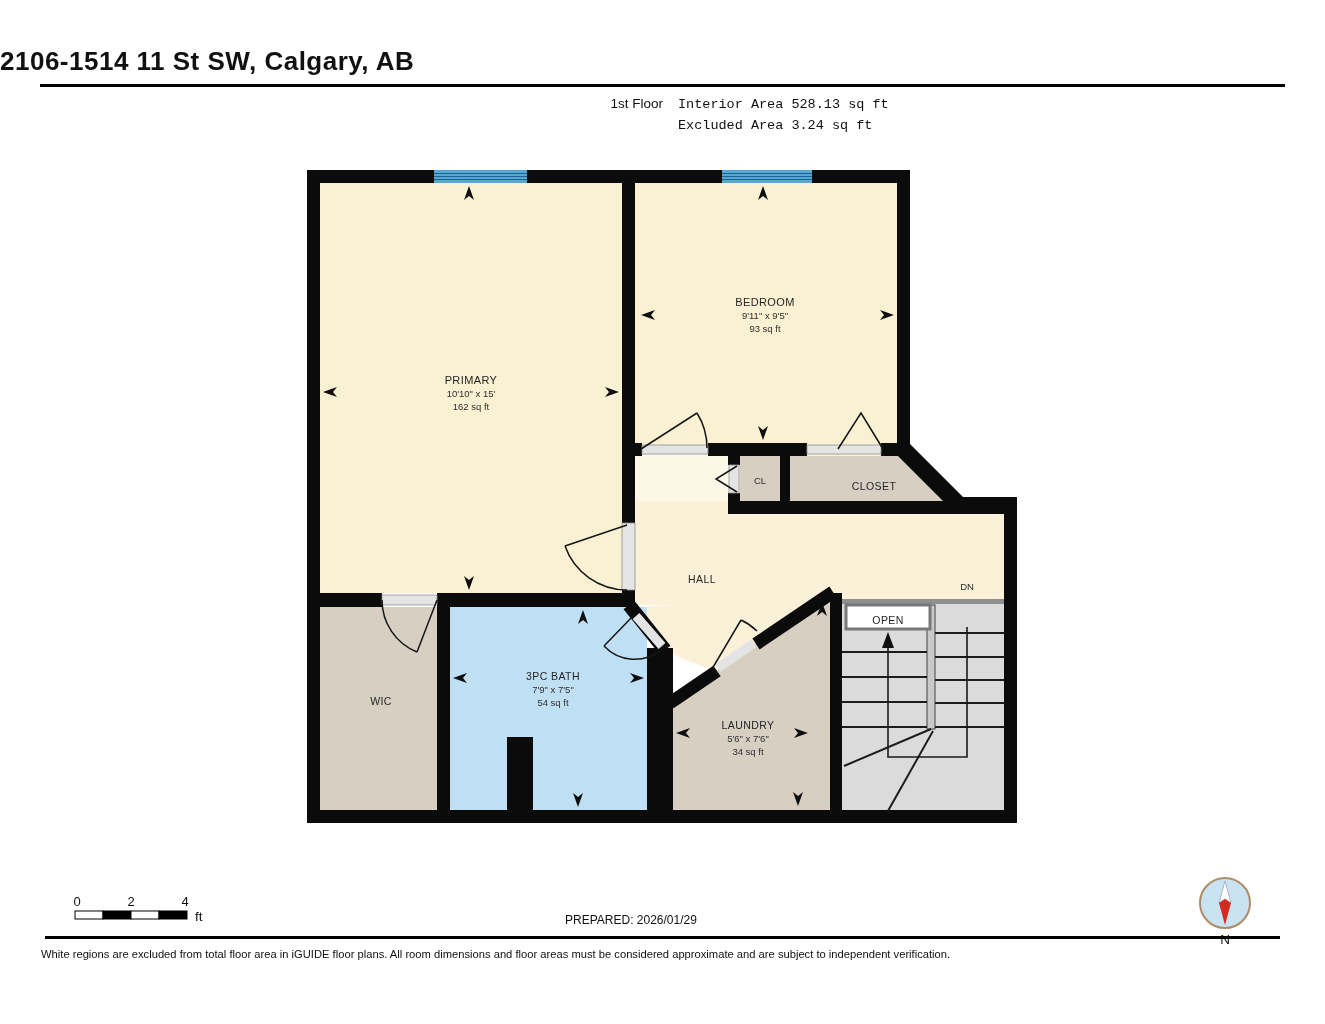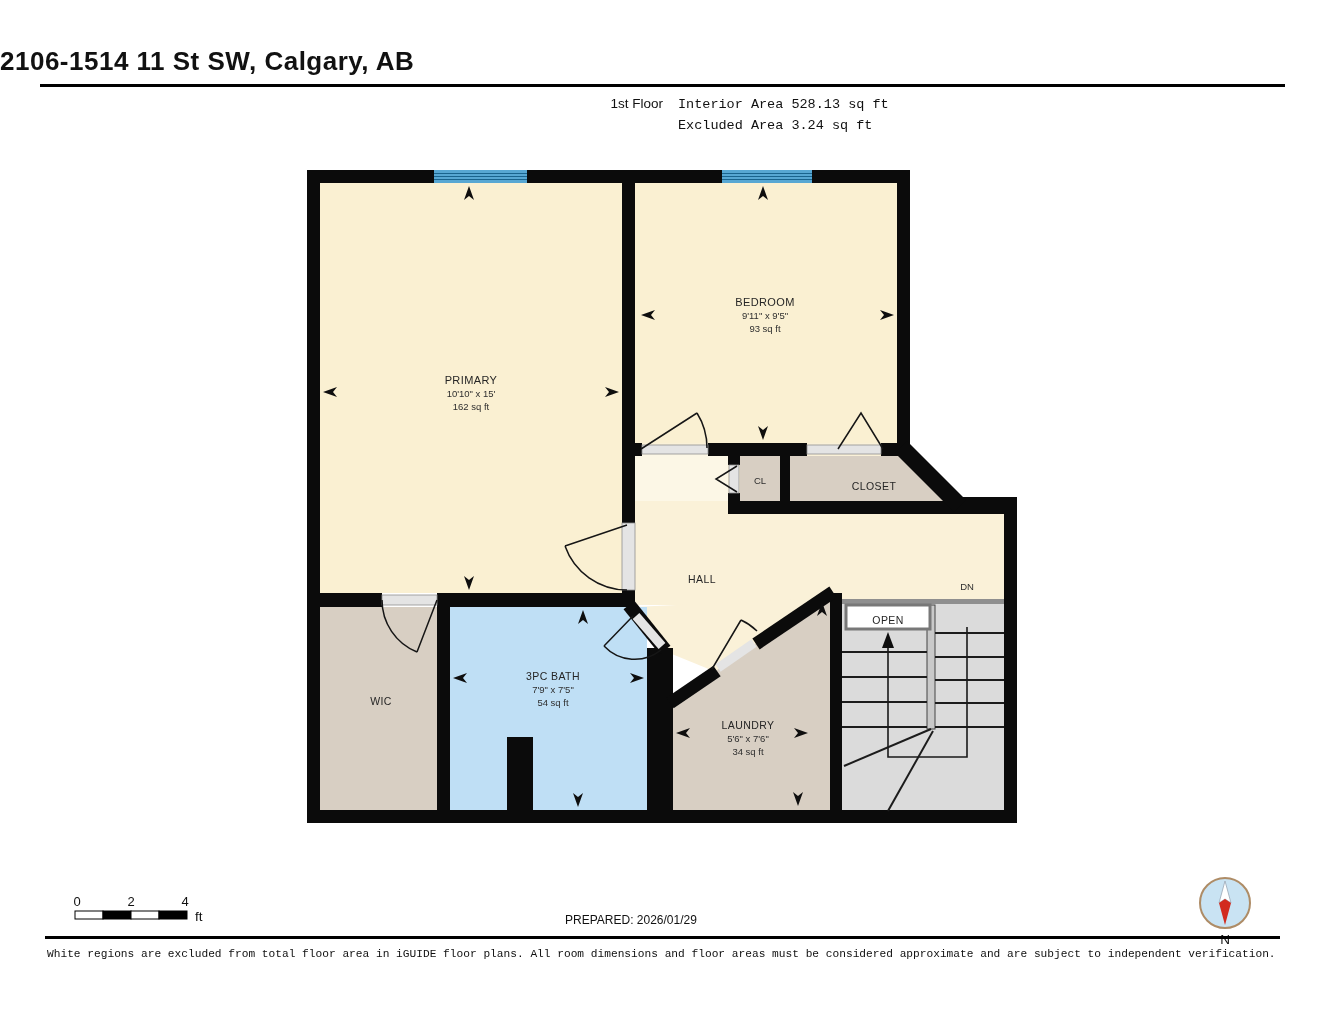--- a/index.html
+++ b/index.html
@@ -5,21 +5,21 @@
   html,body{margin:0;padding:0;background:#fff;}
   #page{position:relative;width:1325px;height:1024px;background:#fff;overflow:hidden;
         font-family:"Liberation Sans",sans-serif;color:#111;}
   .title{position:absolute;top:46px;left:0;width:100%;text-align:left;
          font-size:26px;font-weight:bold;letter-spacing:.5px;}
   .rule{position:absolute;background:#000;}
   .subtitle{position:absolute;left:505px;top:94px;display:flex;gap:15px;font-size:13.5px;}
   .subtitle .floor{width:158px;text-align:right;font-weight:normal;line-height:20px;}
   .subtitle .areas div{line-height:21px;font-family:Liberation Mono, monospace;}
   .prepared{position:absolute;left:565px;top:905px;font-size:12px;margin-top:8px;}
-  .disclaimer{position:absolute;left:47px;top:948px;font-size:11.2px;color:#101010;font-family:Liberation Mono, monospace;}
+  .disclaimer{position:absolute;left:41px;top:948px;font-size:11.2px;color:#101010;}
   #plan{position:absolute;left:307px;top:170px;}
   #scalebar{position:absolute;left:68px;top:893px;}
   #compass{position:absolute;left:1196px;top:874px;}
   .wall{fill:#0B0B0B;}
   .dwall{stroke:#0B0B0B;fill:none;}
   .lbl{font-family:"Liberation Sans",sans-serif;font-size:11px;fill:#262626;
        text-anchor:middle;letter-spacing:.4px;}
   .lbl2{font-family:"Liberation Sans",sans-serif;font-size:10.5px;fill:#262626;
        text-anchor:middle;letter-spacing:.4px;}
   .dim{font-family:"Liberation Sans",sans-serif;font-size:9.5px;fill:#2e2e2e;text-anchor:middle;}

